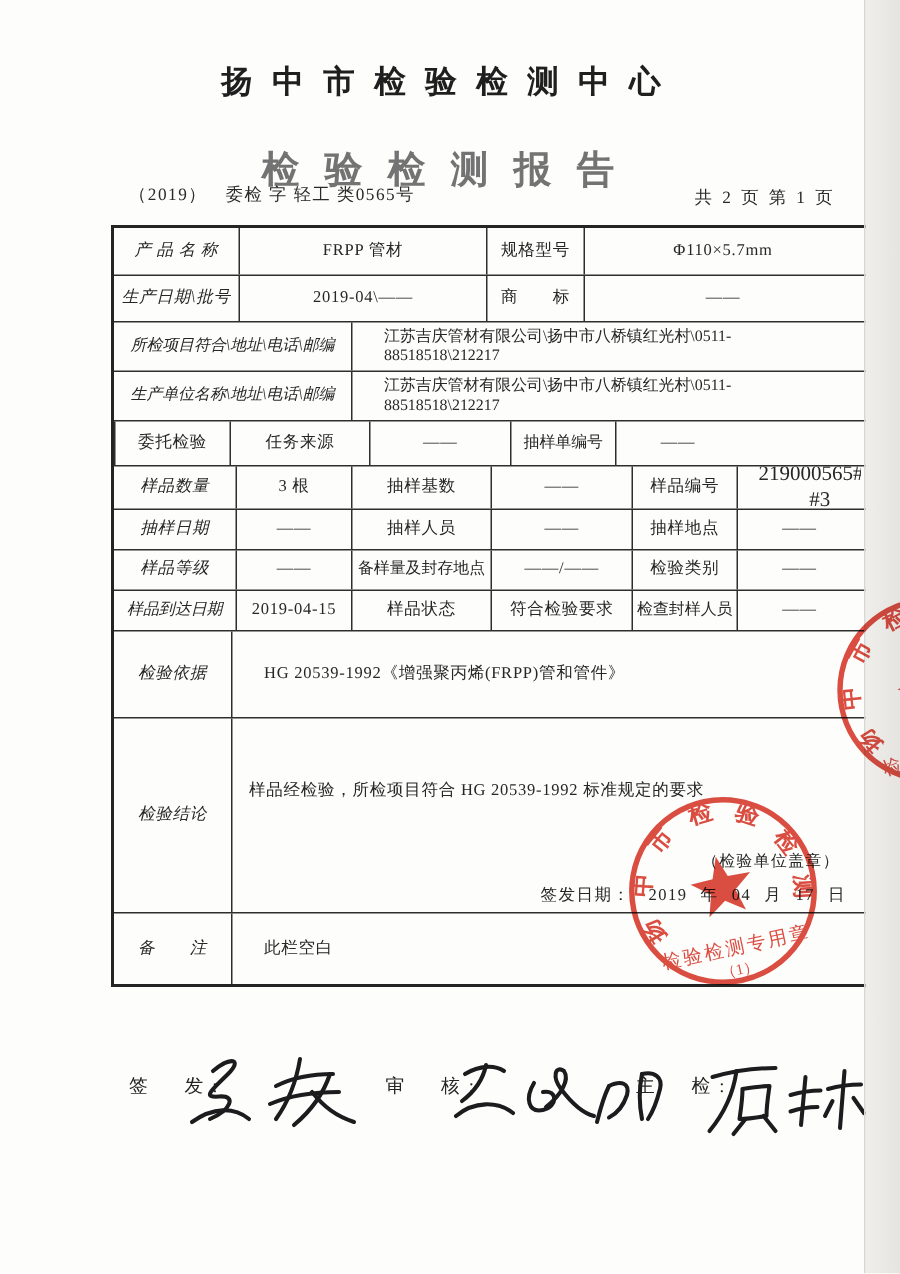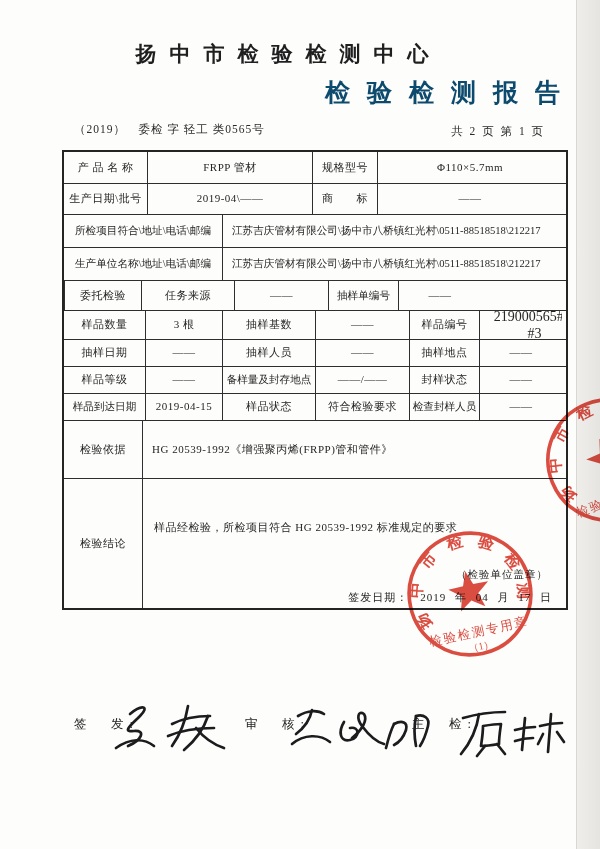--- a/index.html
+++ b/index.html
@@ -1,43 +1,43 @@
 <!DOCTYPE html>
 <html><head>
 <meta charset="utf-8">
 <style>
   html,body{margin:0;padding:0;}
   body{width:600px;height:849px;position:relative;background:#fdfdfb;overflow:hidden;
        font-family:"Liberation Serif","DejaVu Serif",serif;color:#262626;
        -webkit-font-smoothing:antialiased;}
-  .page{position:absolute;inset:0;}
+  .page{position:absolute;inset:0;margin-left:12px;}
 
   
   .scan-edge{position:absolute;top:0;right:0;width:23px;height:849px;
              background:linear-gradient(to right,#efeeea,#e5e4e0);
              border-left:1px solid #d8d7d3;}
 
   .org-title{position:absolute;top:40px;left:0;width:577px;text-align:center;
              font-size:21px;font-weight:bold;letter-spacing:13px;color:#1f1f1f;}
-  .report-title{position:absolute;top:76px;left:0;width:577px;text-align:right;
-             font-size:25px;font-weight:bold;letter-spacing:17px;color:#0c4a6e;}
+  .report-title{position:absolute;top:96px;left:0;width:577px;text-align:center;
+             font-size:25px;font-weight:bold;letter-spacing:17px;color:#737373;}
   .meta-row{position:absolute;top:122px;left:62px;width:501px;font-size:11.5px;color:#2a2a2a;}
   .doc-no{position:absolute;left:12px;top:0;letter-spacing:1px;}
   .page-no{position:absolute;right:18px;top:2px;letter-spacing:2px;}
 
   
   .report-table{position:absolute;left:62px;top:150px;width:502px;
                 border:2px solid #242424;background:transparent;}
   .tr{display:flex;border-top:1.6px solid #2e2e2e;box-sizing:border-box;}
   .tr.first{border-top:none;}
   .c{box-sizing:border-box;border-left:1.6px solid #2e2e2e;display:flex;
      align-items:center;justify-content:center;font-size:11px;letter-spacing:.5px;
      text-align:center;line-height:1.25;overflow:hidden;}
-  .c.cf{border-left:none;}
-  .c.left{justify-content:flex-start;text-align:left;padding:0 9px;}
+  .c.cf{border-left:none;font-style:italic;}
+  .c.left{justify-content:flex-start;text-align:left;padding:0 21px;}
   .c.sm{font-size:10.6px;letter-spacing:0;}
   .c.xs{font-size:14px;letter-spacing:0;padding-left:27px;}
   .h31{height:31px}.h33{height:33px}.h30{height:30px}.h29{height:29px}
   .h27{height:27px}.h24{height:24px}.h58{height:58px}.h130{height:130px}.h48{height:48px}
   
   .wA1{width:83px}.wA2{width:165px}.wA3{width:65px}.wA4{width:185px}
   .wB1{width:158px}.wB2{width:340px}
   .wC1{width:81px}.wC2{width:77px}.wC3{width:93px}.wC4{width:94px}.wC5{width:70px}.wC6{width:83px}
   .wD1{width:78px}.wD2{width:420px}
 
@@ -122,21 +122,21 @@
       <div class="c wC4">——</div>
       <div class="c wC5">抽样地点</div>
       <div class="c wC6">——</div>
     </div>
 
     <div class="tr h27">
       <div class="c cf wC1">样品等级</div>
       <div class="c wC2">——</div>
       <div class="c wC3 sm">备样量及封存地点</div>
       <div class="c wC4">——/——</div>
-      <div class="c wC5">封样状态</div>
+      <div class="c wC5">检验类别</div>
       <div class="c wC6">——</div>
     </div>
 
     <div class="tr h27">
       <div class="c cf wC1 sm">样品到达日期</div>
       <div class="c wC2">2019-04-15</div>
       <div class="c wC3">样品状态</div>
       <div class="c wC4">符合检验要求</div>
       <div class="c wC5 sm">检查封样人员</div>
       <div class="c wC6">——</div>
@@ -150,20 +150,24 @@
 
     <div class="tr h130">
       <div class="c cf wD1">检验结论</div>
       <div class="c wD2 concl-cell">
         <span class="concl-text">样品经检验，所检项目符合 HG 20539-1992 标准规定的要求</span>
         <span class="seal-note">（检验单位盖章）</span>
         <span class="issue-line"><span>签发日期：</span>　<span>2019 年 04 月 17 日</span></span>
       </div>
     </div>
 
+    <div class="tr h48">
+      <div class="c cf wD1">备　　注</div>
+      <div class="c wD2 left">此栏空白</div>
+    </div>
 
   </div>
 
   <svg class="stamp stamp-main" width="152" height="152" viewBox="0 0 150 150">
     <circle cx="75" cy="75" r="60" fill="none" stroke="#d93a2e" stroke-width="3.6"></circle>
     <defs>
         <path id="arcA" d="M33.4,99 A48,48 0 1 1 116.6,99" fill="none"></path>
       </defs>
     <text font-size="15.5" fill="#d93a2e" font-weight="600">
       <textPath href="#arcA" startOffset="2" textLength="246" lengthAdjust="spacing">扬中市检验检测中心</textPath>

